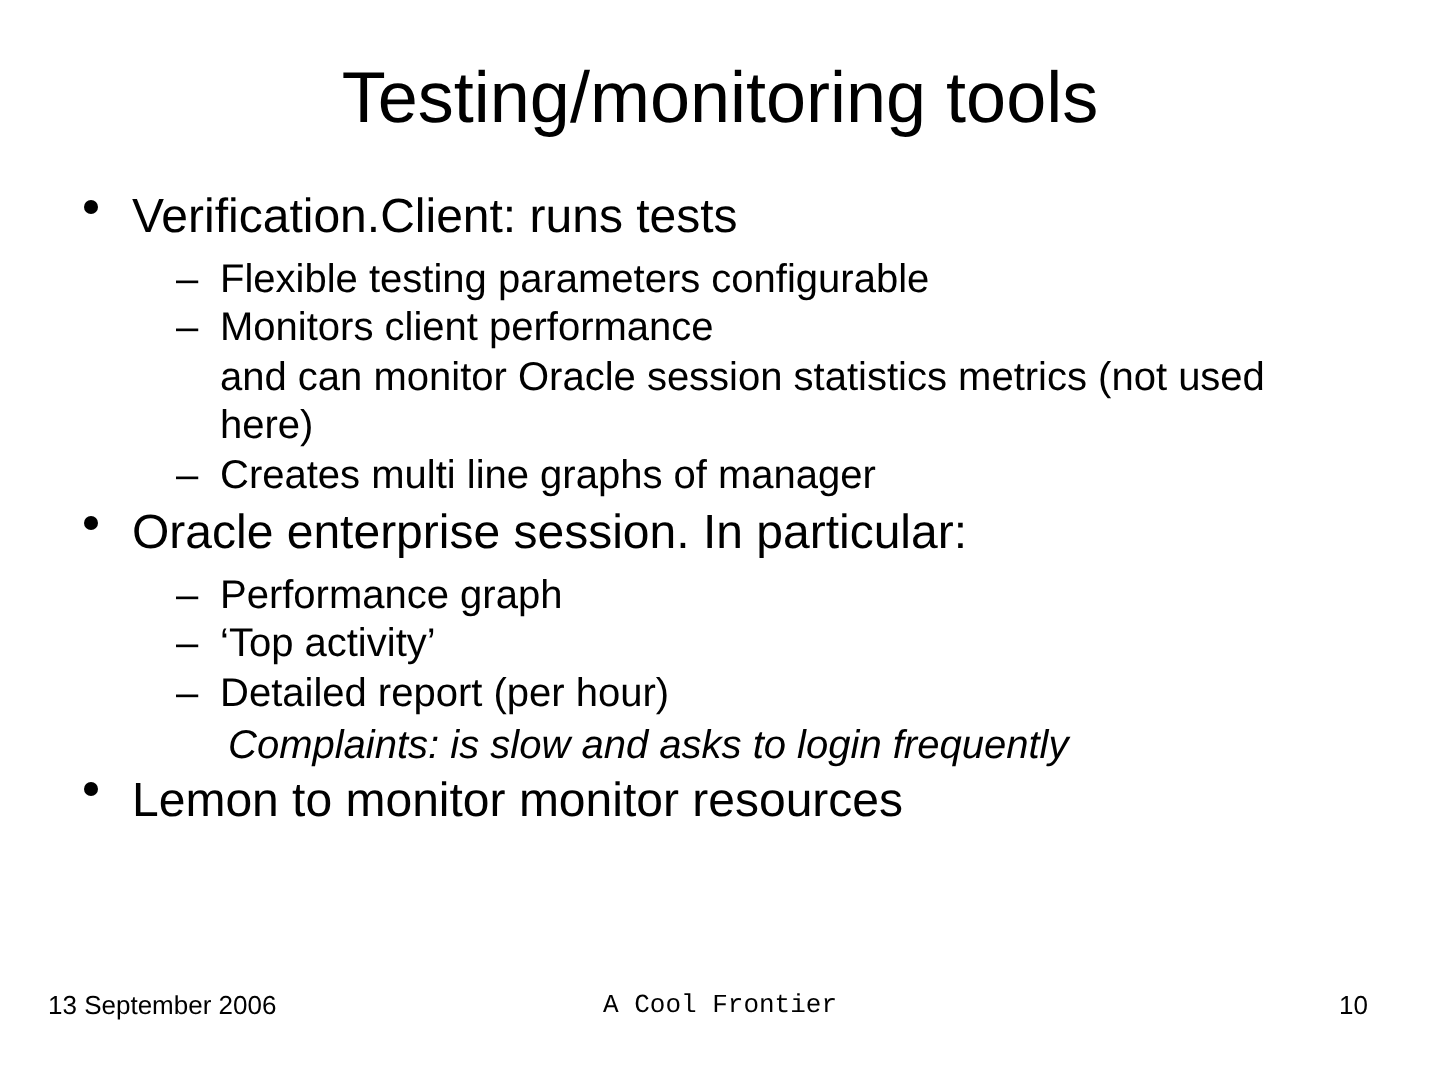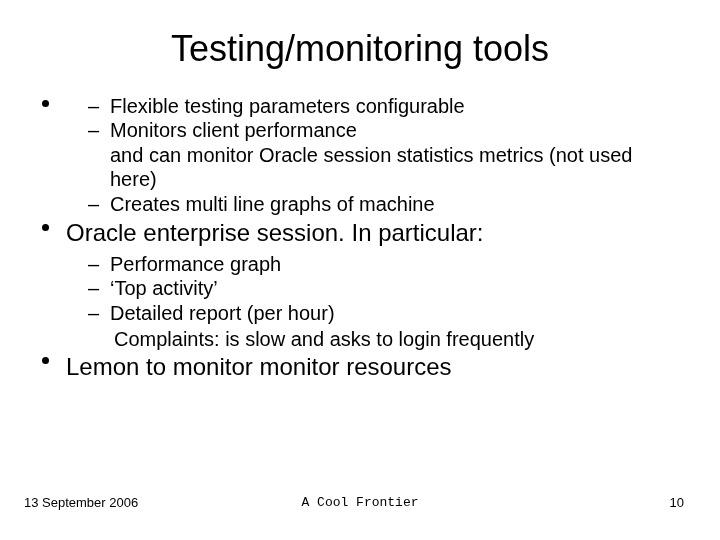--- a/index.html
+++ b/index.html
@@ -65,20 +65,21 @@
   }
   ul.level2 > li > .dash {
     position: absolute;
     left: 2px;
     top: 0;
   }
   .trailing {
     font-size: 20px;
     line-height: 1.22;
     margin-left: 48px;
+    font-style: italic;
   }
   .footer {
     position: absolute;
     left: 0;
     bottom: 14px;
     width: 720px;
     box-sizing: border-box;
     padding: 0 36px 0 24px;
     display: flex;
     justify-content: flex-start;
@@ -98,24 +99,25 @@
 </style>
 </head>
 <body>
 
 <div class="slide">
   <h1 class="title">Testing/monitoring tools</h1>
 
   <ul class="level1" id="level1">
       <li>
         <span class="bullet1"></span>
+        <div><span class="l1-text">Verification.Client: runs tests</span></div>
         <ul class="level2">
           <li><span class="dash">–</span><span>Flexible testing parameters configurable</span></li>
           <li><span class="dash">–</span><span>Monitors client performance</span><br><span>and can monitor Oracle session statistics metrics (not used here)</span></li>
-          <li><span class="dash">–</span><span>Creates multi line graphs of machine</span></li>
+          <li><span class="dash">–</span><span>Creates multi line graphs of manager</span></li>
         </ul>
       </li>
       <li>
         <span class="bullet1"></span>
         <div><span class="l1-text">Oracle enterprise session.</span><span class="l1-suffix"> In particular:</span></div>
         <ul class="level2">
           <li><span class="dash">–</span><span>Performance graph</span></li>
           <li><span class="dash">–</span><span>‘Top activity’</span></li>
           <li><span class="dash">–</span><span>Detailed report (per hour)</span></li>
         </ul>

